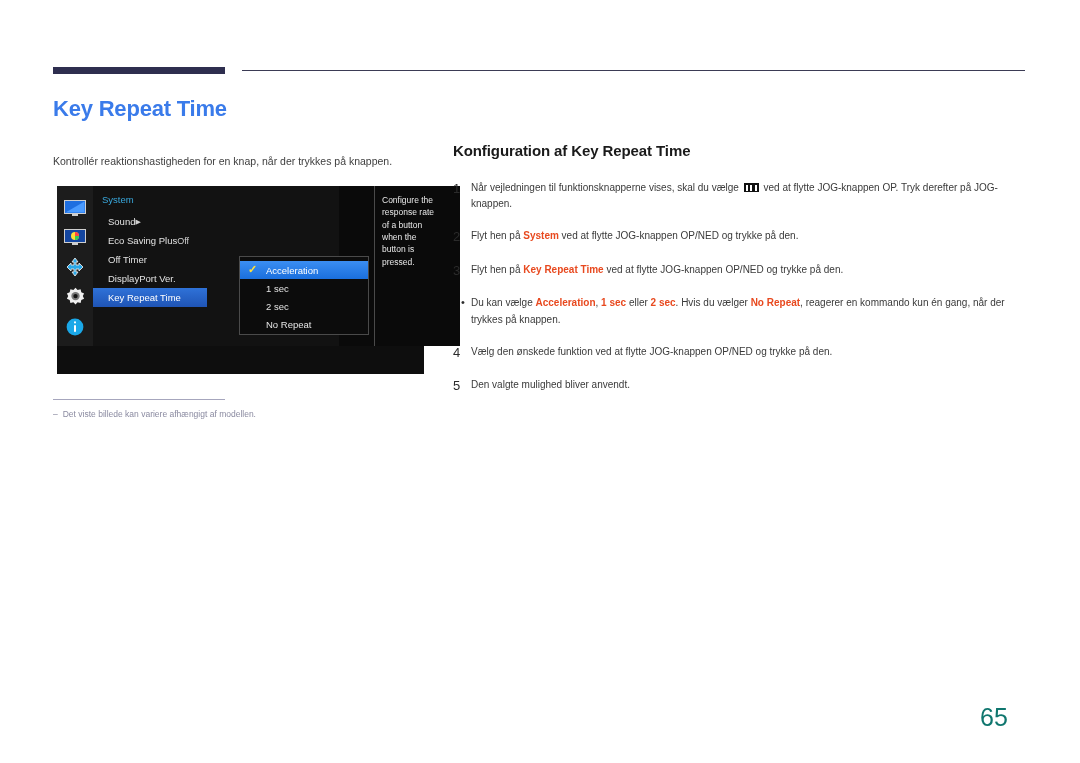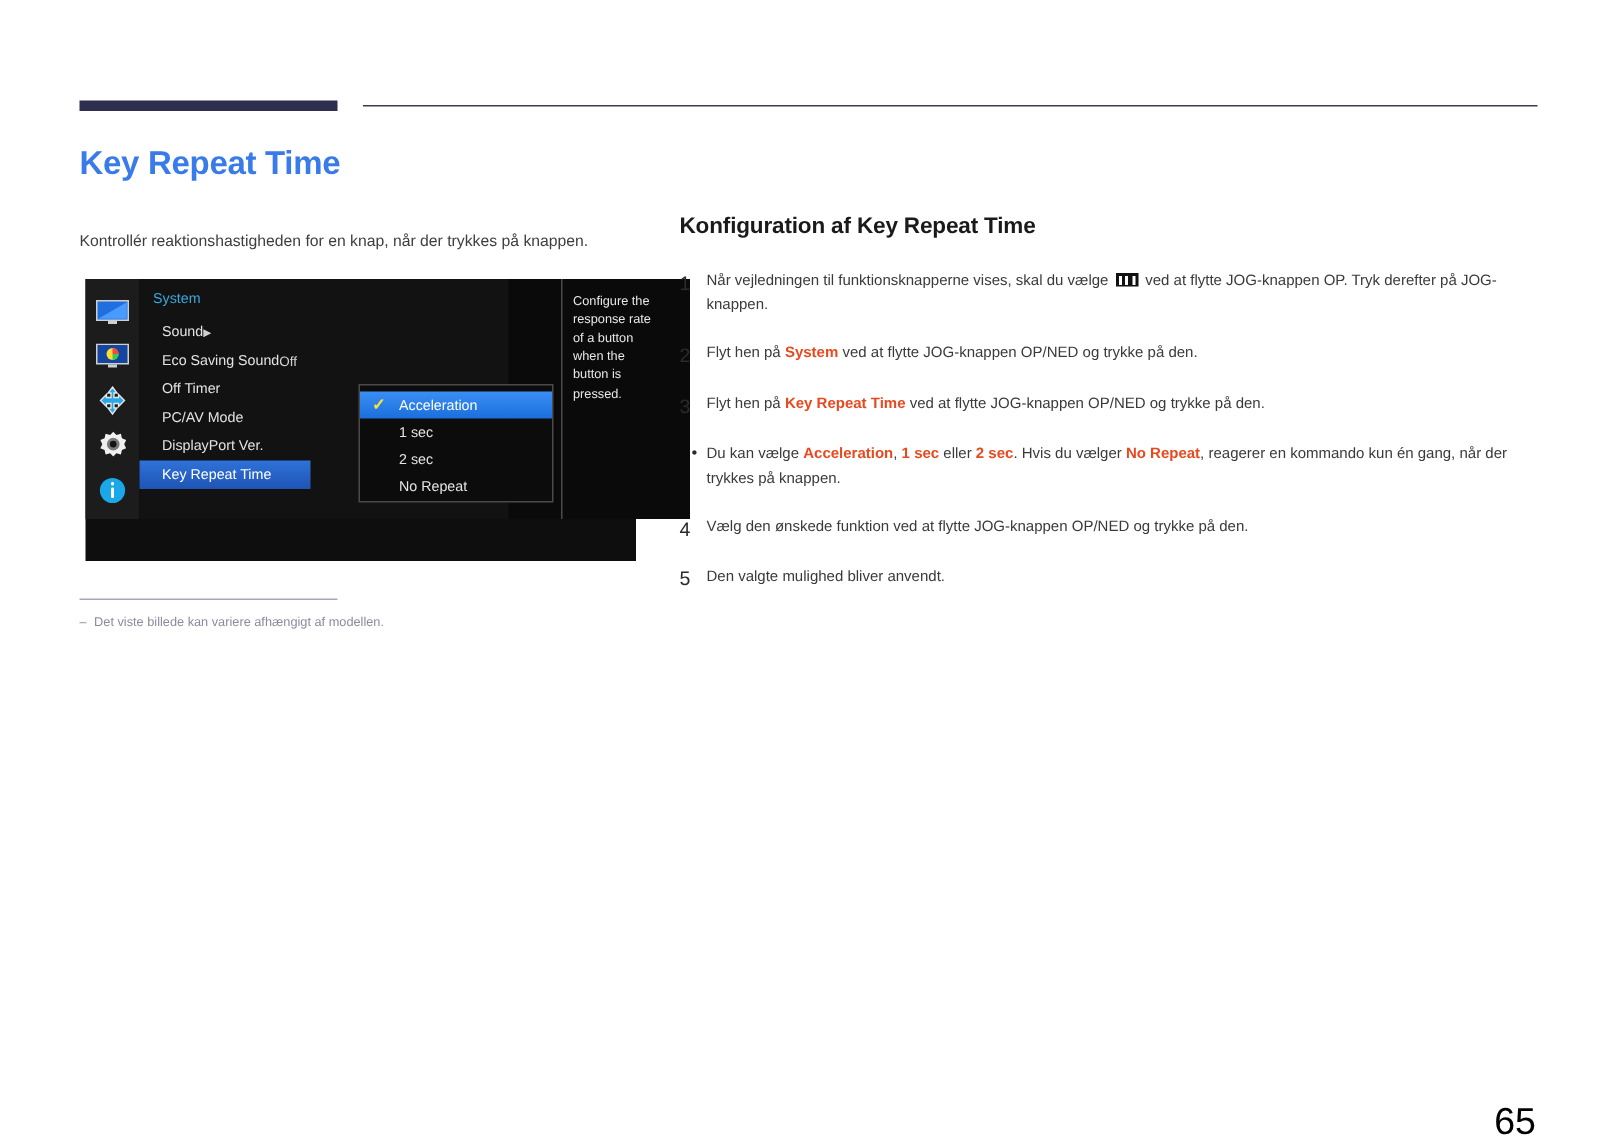--- a/index.html
+++ b/index.html
@@ -244,25 +244,25 @@
     background: #ffffff;
     display: block;
   }
   .menu-glyph i:nth-child(1) { left: 2px; }
   .menu-glyph i:nth-child(2) { left: 6.5px; }
   .menu-glyph i:nth-child(3) { left: 11px; }
 
   
   .page-num {
     position: absolute;
-    left: 980px; top: 734px;
+    left: 980px; top: 703px;
     width: 60px;
-    text-align: center;
+    text-align: left;
     font-size: 25px;
-    color: #000000;
+    color: #0f766e;
   }
 </style>
 </head>
 <body>
 
 <div class="page">
 
   <div class="rule-thick"></div>
   <div class="rule-thin"></div>
 
@@ -314,28 +314,25 @@
     <div class="osd-body">
 
       <div class="osd-menu">
         <div class="osd-group">System</div>
         <div id="osd-rows">
             <div class="osd-row">
               <span>Sound</span>
               <span class="osd-arrow">▶</span>
             </div>
             <div class="osd-row">
-              <span>Eco Saving Sound</span>
+              <span>Eco Saving Plus</span>
               <span class="val">Off</span>
             </div>
             <div class="osd-row">
               <span>Off Timer</span>
-            </div>
-            <div class="osd-row">
-              <span>PC/AV Mode</span>
             </div>
             <div class="osd-row">
               <span>DisplayPort Ver.</span>
             </div>
             <div class="osd-row sel">
               <span>Key Repeat Time</span>
             </div>
           </div>
       </div>
 

